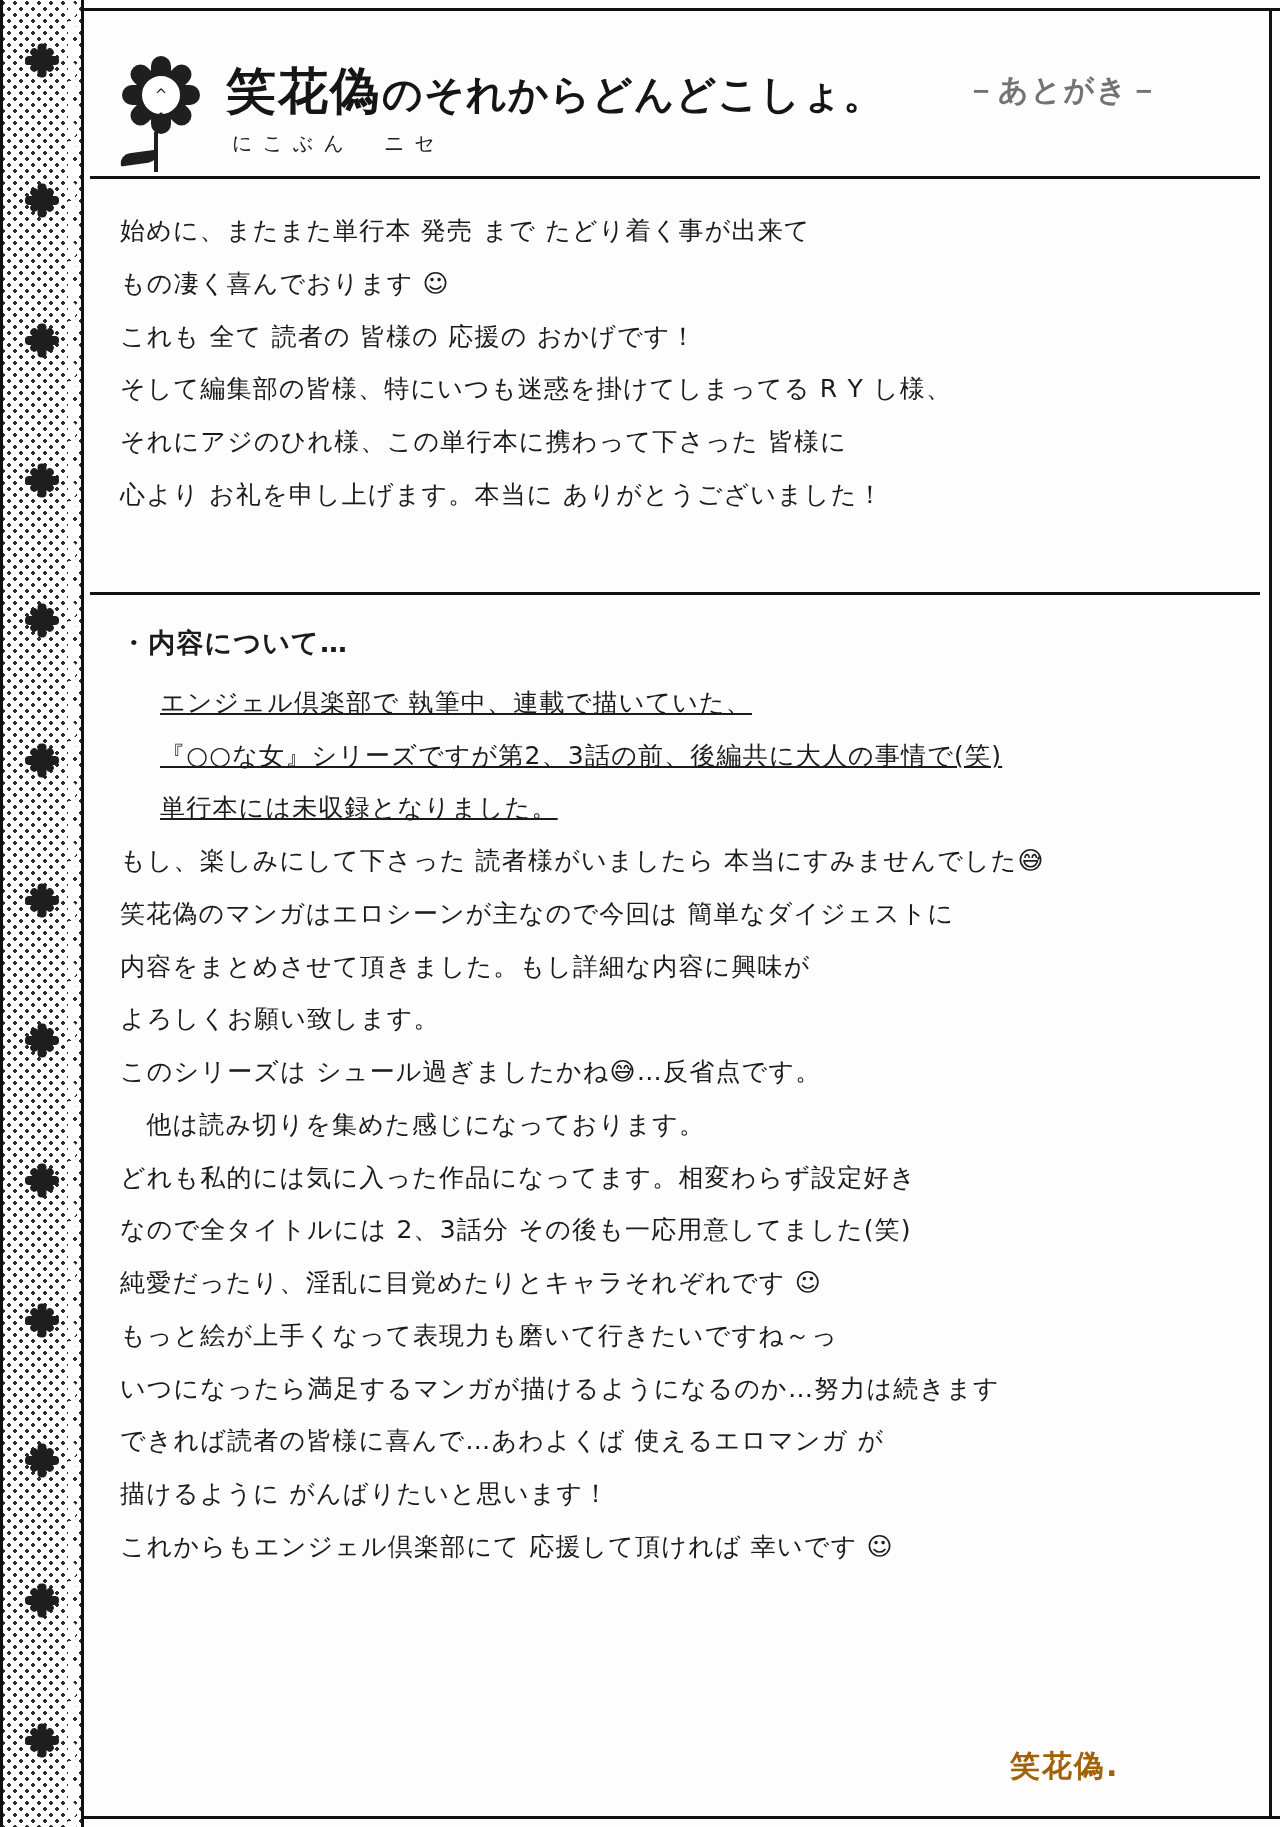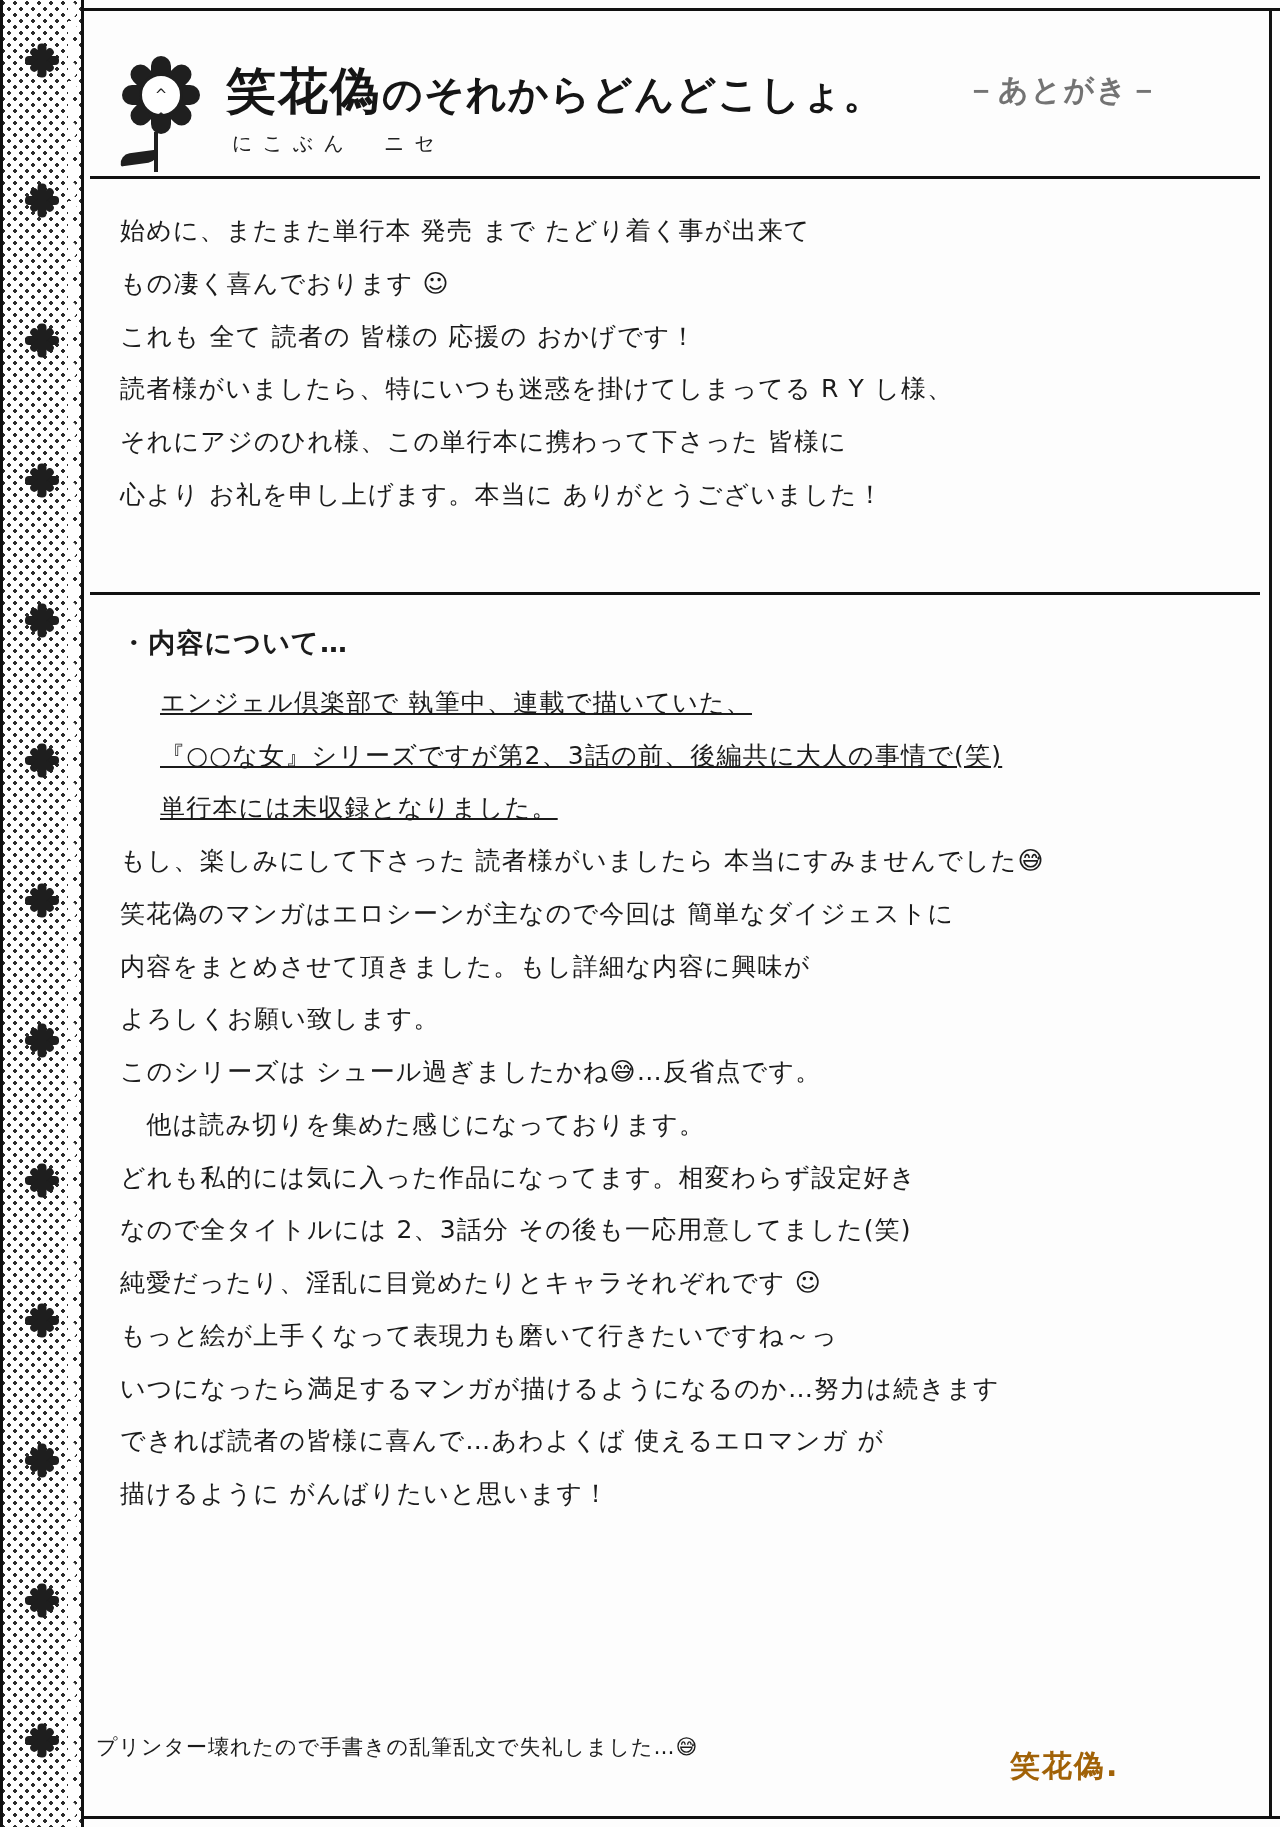--- a/index.html
+++ b/index.html
@@ -356,21 +356,21 @@
     <div class="title-suffix">－あとがき－</div>
   </div>
 
   <div class="rule rule-1"></div>
   <div class="rule rule-2"></div>
 
   <div class="block block-intro">
     <p>始めに、またまた単行本 発売 まで たどり着く事が出来て</p>
     <p>もの凄く喜んでおります ☺</p>
     <p>これも 全て 読者の 皆様の 応援の おかげです！</p>
-    <p>読者様がいましたら、特にいつも迷惑を掛けてしまってる R Y し様、</p>
+    <p>そして編集部の皆様、特にいつも迷惑を掛けてしまってる R Y し様、</p>
     <p>それにアジのひれ様、この単行本に携わって下さった 皆様に</p>
     <p>心より お礼を申し上げます。本当に ありがとうございました！</p>
   </div>
 
   <div class="block block-body">
     <p class="section-head">・内容について…</p>
     <p class="indent">エンジェル倶楽部で 執筆中、連載で描いていた、</p>
     <p class="indent">『○○な女』シリーズですが第2、3話の前、後編共に大人の事情で(笑)</p>
     <p class="indent">単行本には未収録となりました。</p>
     <p>もし、楽しみにして下さった 読者様がいましたら 本当にすみませんでした😅</p>
@@ -379,18 +379,18 @@
     <p>よろしくお願い致します。</p>
     <p>このシリーズは シュール過ぎましたかね😅…反省点です。</p>
     <p>　他は読み切りを集めた感じになっております。</p>
     <p>どれも私的には気に入った作品になってます。相変わらず設定好き</p>
     <p>なので全タイトルには 2、3話分 その後も一応用意してました(笑)</p>
     <p>純愛だったり、淫乱に目覚めたりとキャラそれぞれです ☺</p>
     <p>もっと絵が上手くなって表現力も磨いて行きたいですね～っ</p>
     <p>いつになったら満足するマンガが描けるようになるのか…努力は続きます</p>
     <p>できれば読者の皆様に喜んで…あわよくば 使えるエロマンガ が</p>
     <p>描けるように がんばりたいと思います！</p>
+    <p>これからもエンジェル倶楽部にて 応援して頂ければ 幸いです ☺</p>
   </div>
 
-  <div class="footer-note">プリンター壊れたので手書きの乱筆乱文で失礼しました…😅</div>
   <div class="signature">笑花偽.</div>
 
 </div>
 
 </body></html>

